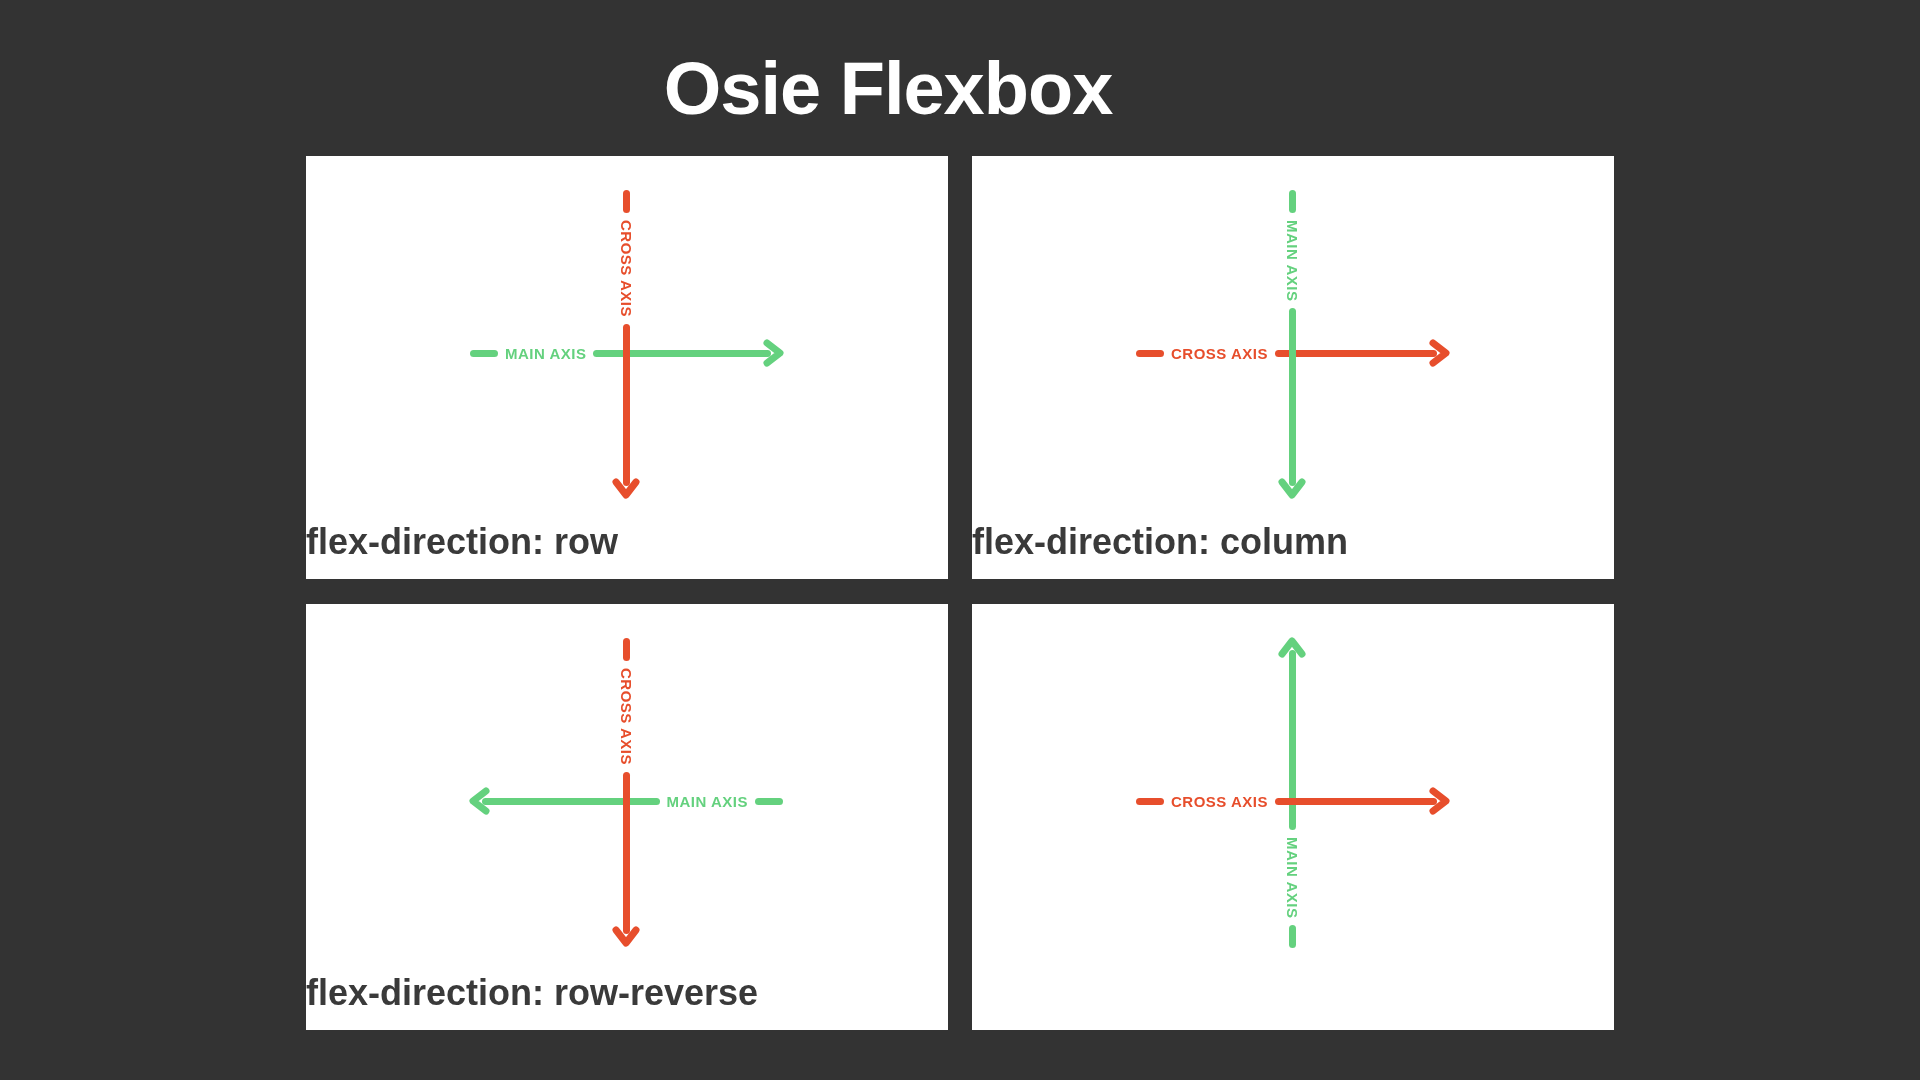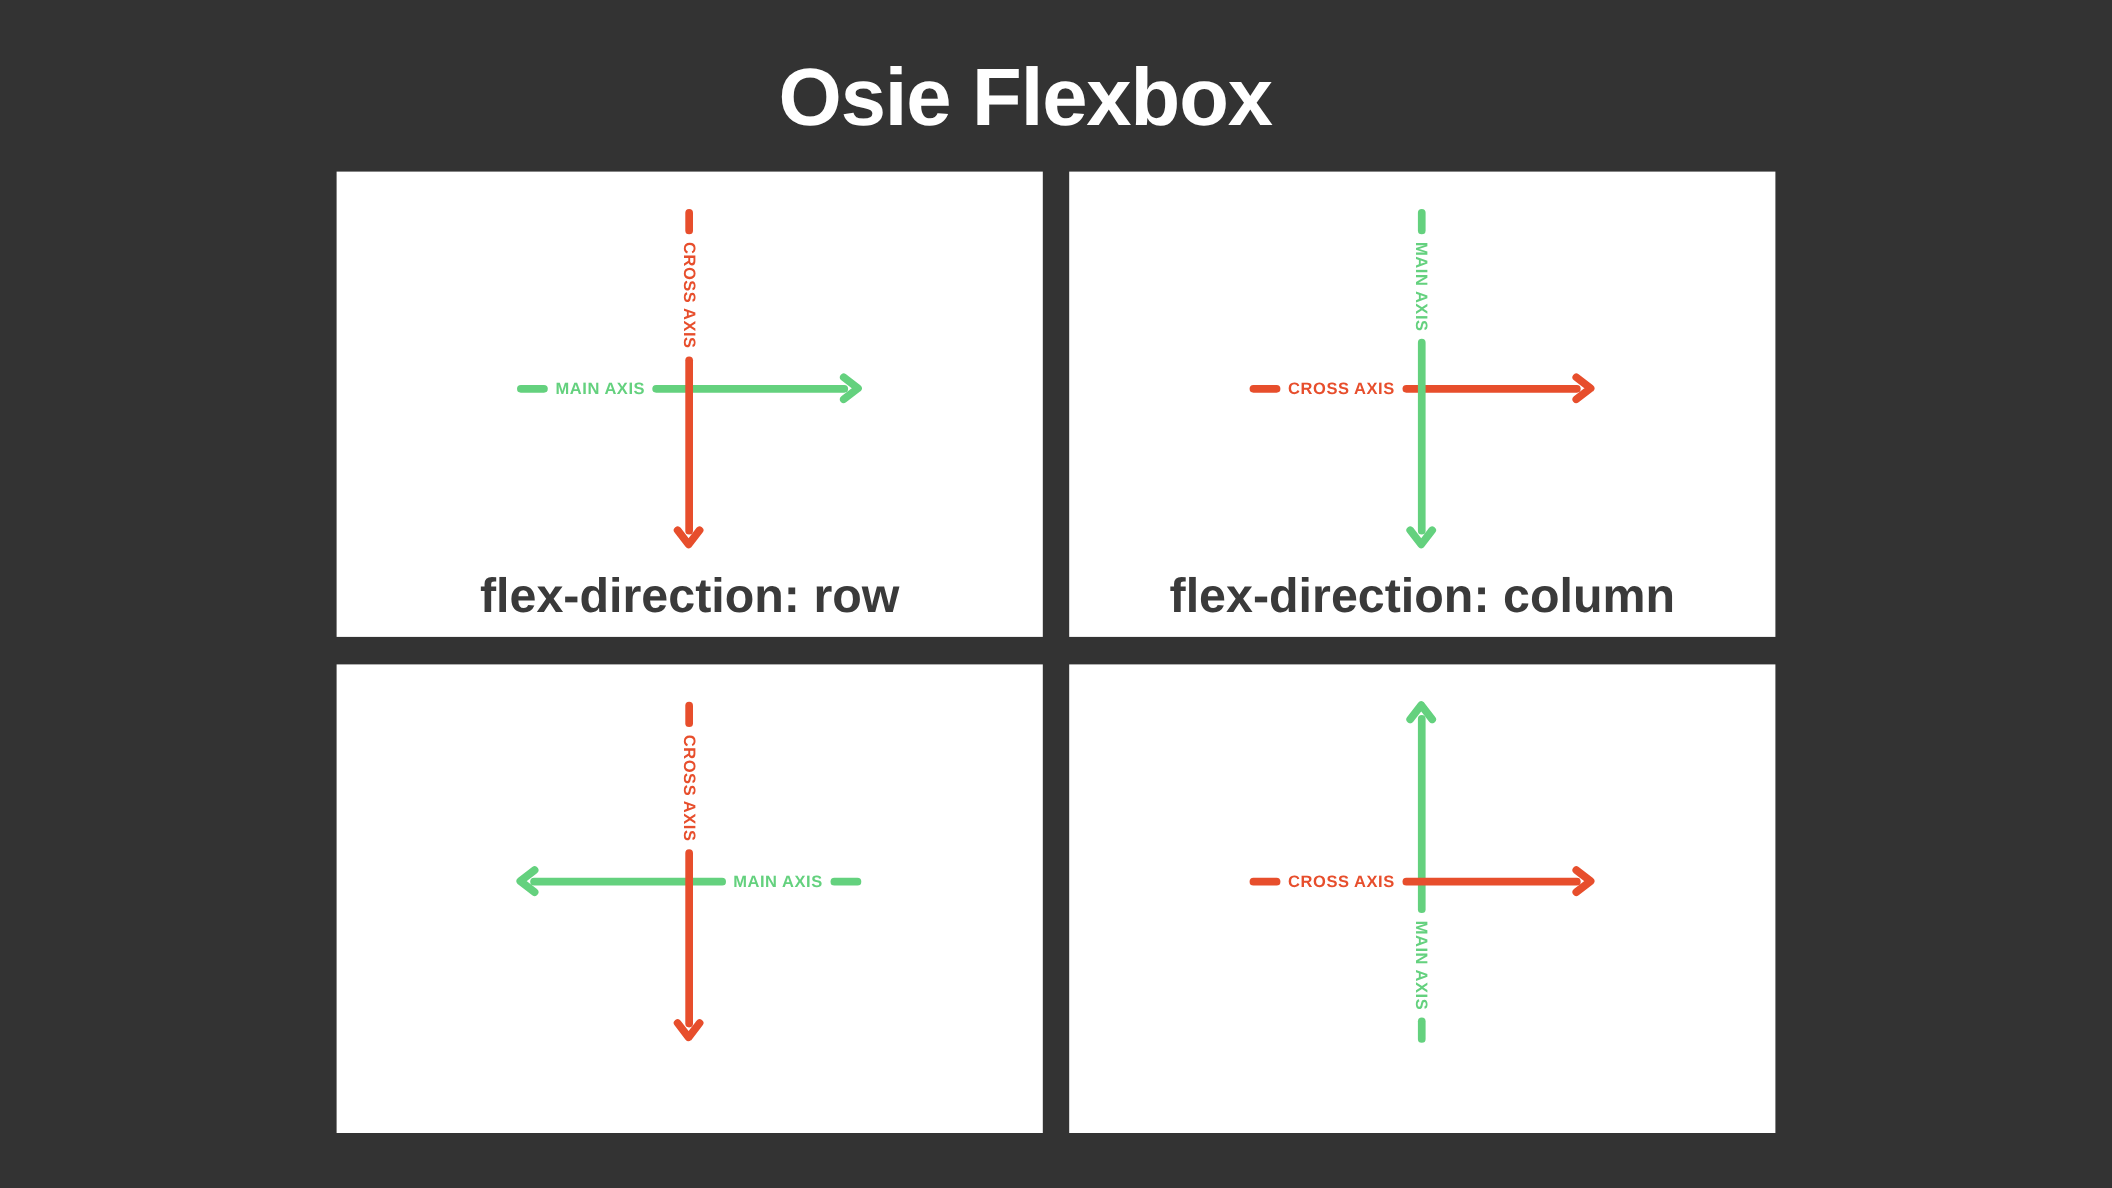--- a/index.html
+++ b/index.html
@@ -9,37 +9,36 @@
     font-family: "Liberation Sans", "DejaVu Sans", sans-serif;
     overflow: hidden;
     position: relative;
   }
   .page-title {
     position:absolute; top:52px; left:0; width:1776px;
     text-align:center;
     font-size:74px; line-height:1; font-weight:bold;
     color: var(--title-text, #fff);
     letter-spacing:-1px;
-    margin-left:44px;
   }
   .cards-grid {
     position:absolute; left:306px; top:156px;
     display:grid;
     grid-template-columns:642px 642px;
     grid-template-rows:423px 426px;
     column-gap:24px; row-gap:25px;
   }
   .card {
     position:relative;
     background: var(--card-bg, #fff);
   }
   .caption {
     position:absolute; bottom:18px; left:0; width:100%;
-    text-align:center;
-    font-size:44px; line-height:38px; font-weight:bold;
+    text-align:left;
+    font-size:36px; line-height:38px; font-weight:bold;
     color: var(--caption-text, #3a3a3a);
   }
   
   .green { color: var(--main-axis-green, #64d17e); }
   .red   { color: var(--cross-axis-red, #e74e2c); }
   .axis { position:absolute; display:flex; align-items:center; gap:7px; }
   .axis.on-top { z-index:2; }
   .axis.h { left:164px; top:184px; width:313px; height:26px; flex-direction:row; }
   .axis.v { left:307px; top:34px;  width:26px;  height:308px; flex-direction:column; }
   .axis.v.up { height:310px; }
@@ -136,20 +135,21 @@
     <div class="axis v down red on-top">
       <span class="dash"></span>
       <span class="axis-label">CROSS AXIS</span>
       <span class="shaft-wrap">
         <span class="shaft"></span>
         <svg class="head head-down" width="30" height="22" viewBox="0 0 30 22">
             <polyline points="5,4 15,17 25,4" fill="none" stroke="currentColor" stroke-width="7" stroke-linecap="round" stroke-linejoin="round"></polyline>
           </svg>
       </span>
     </div>
+    <div class="caption">flex-direction: row-reverse</div>
   </div>
 
   <div class="card">
     <div class="axis h dir-right red on-top">
       <span class="dash"></span>
       <span class="axis-label">CROSS AXIS</span>
       <span class="shaft-wrap">
         <span class="shaft"></span>
         <svg class="head head-right" width="22" height="30" viewBox="0 0 22 30">
             <polyline points="4,5 17,15 4,25" fill="none" stroke="currentColor" stroke-width="7" stroke-linecap="round" stroke-linejoin="round"></polyline>

